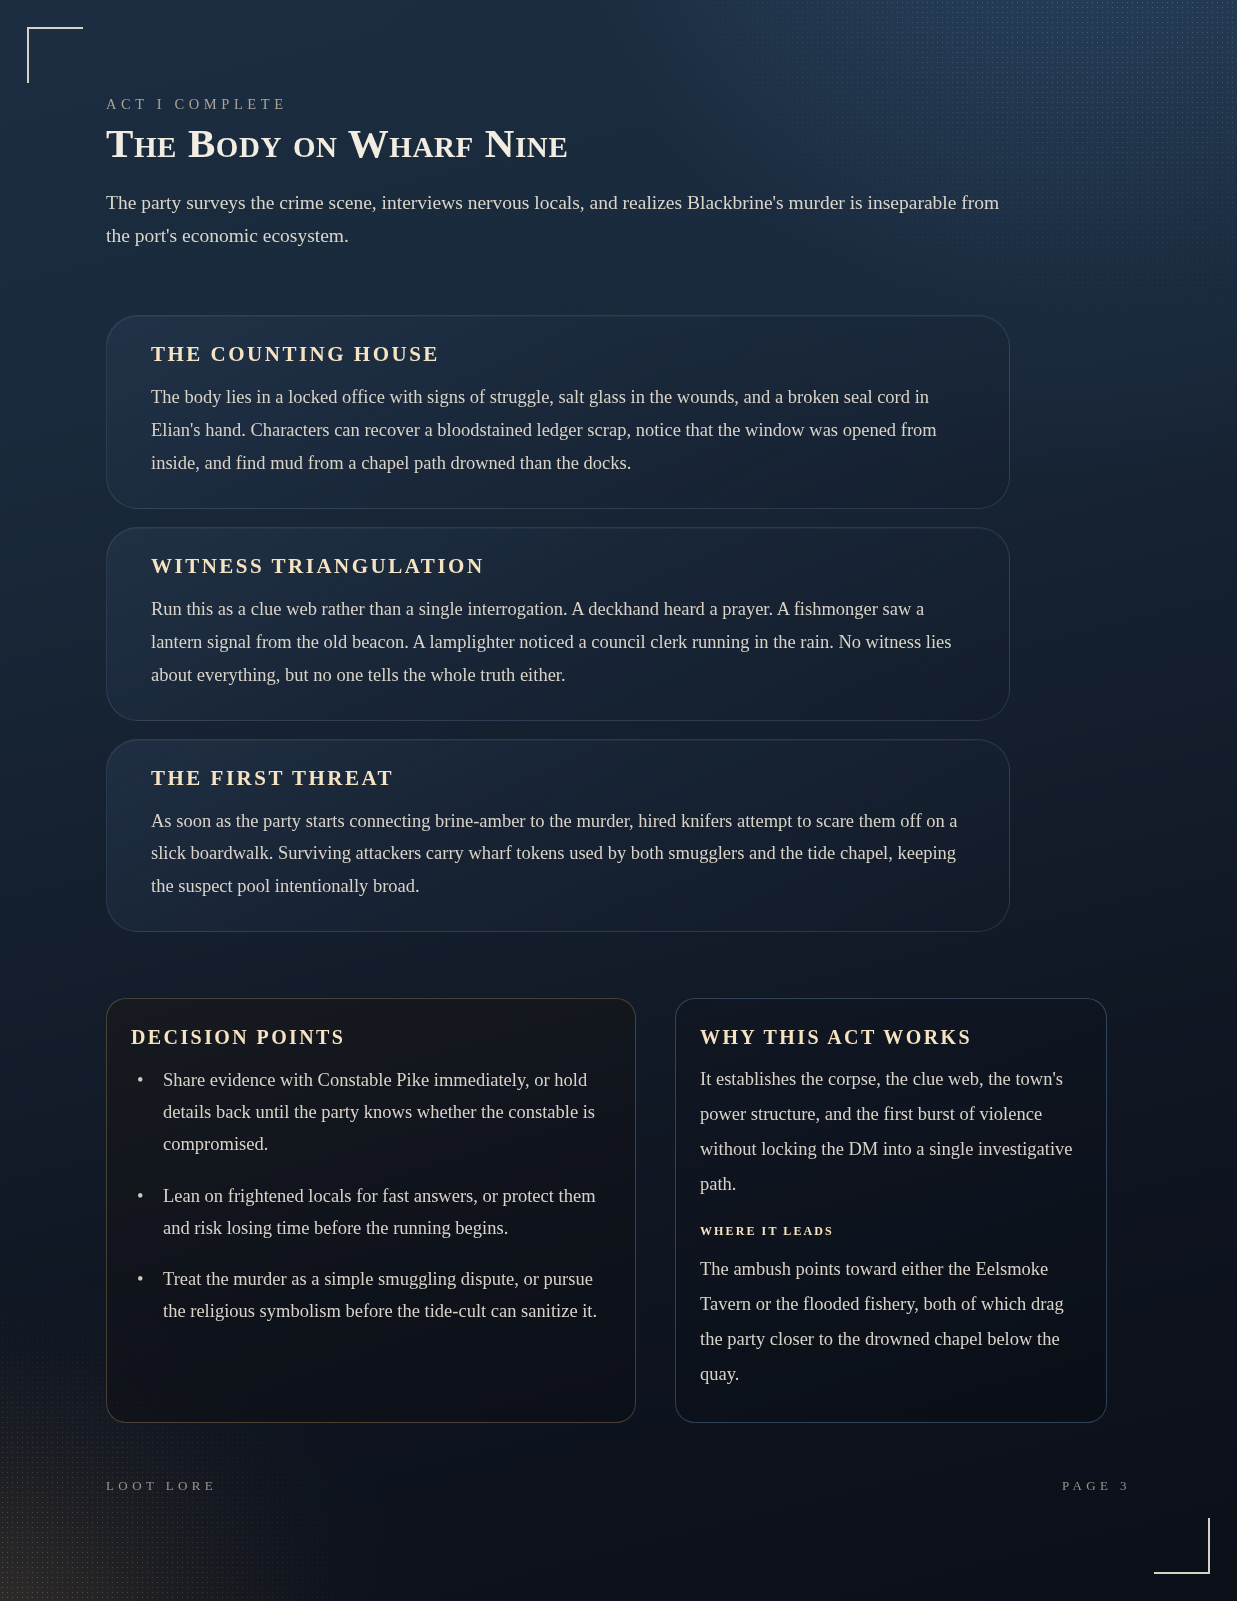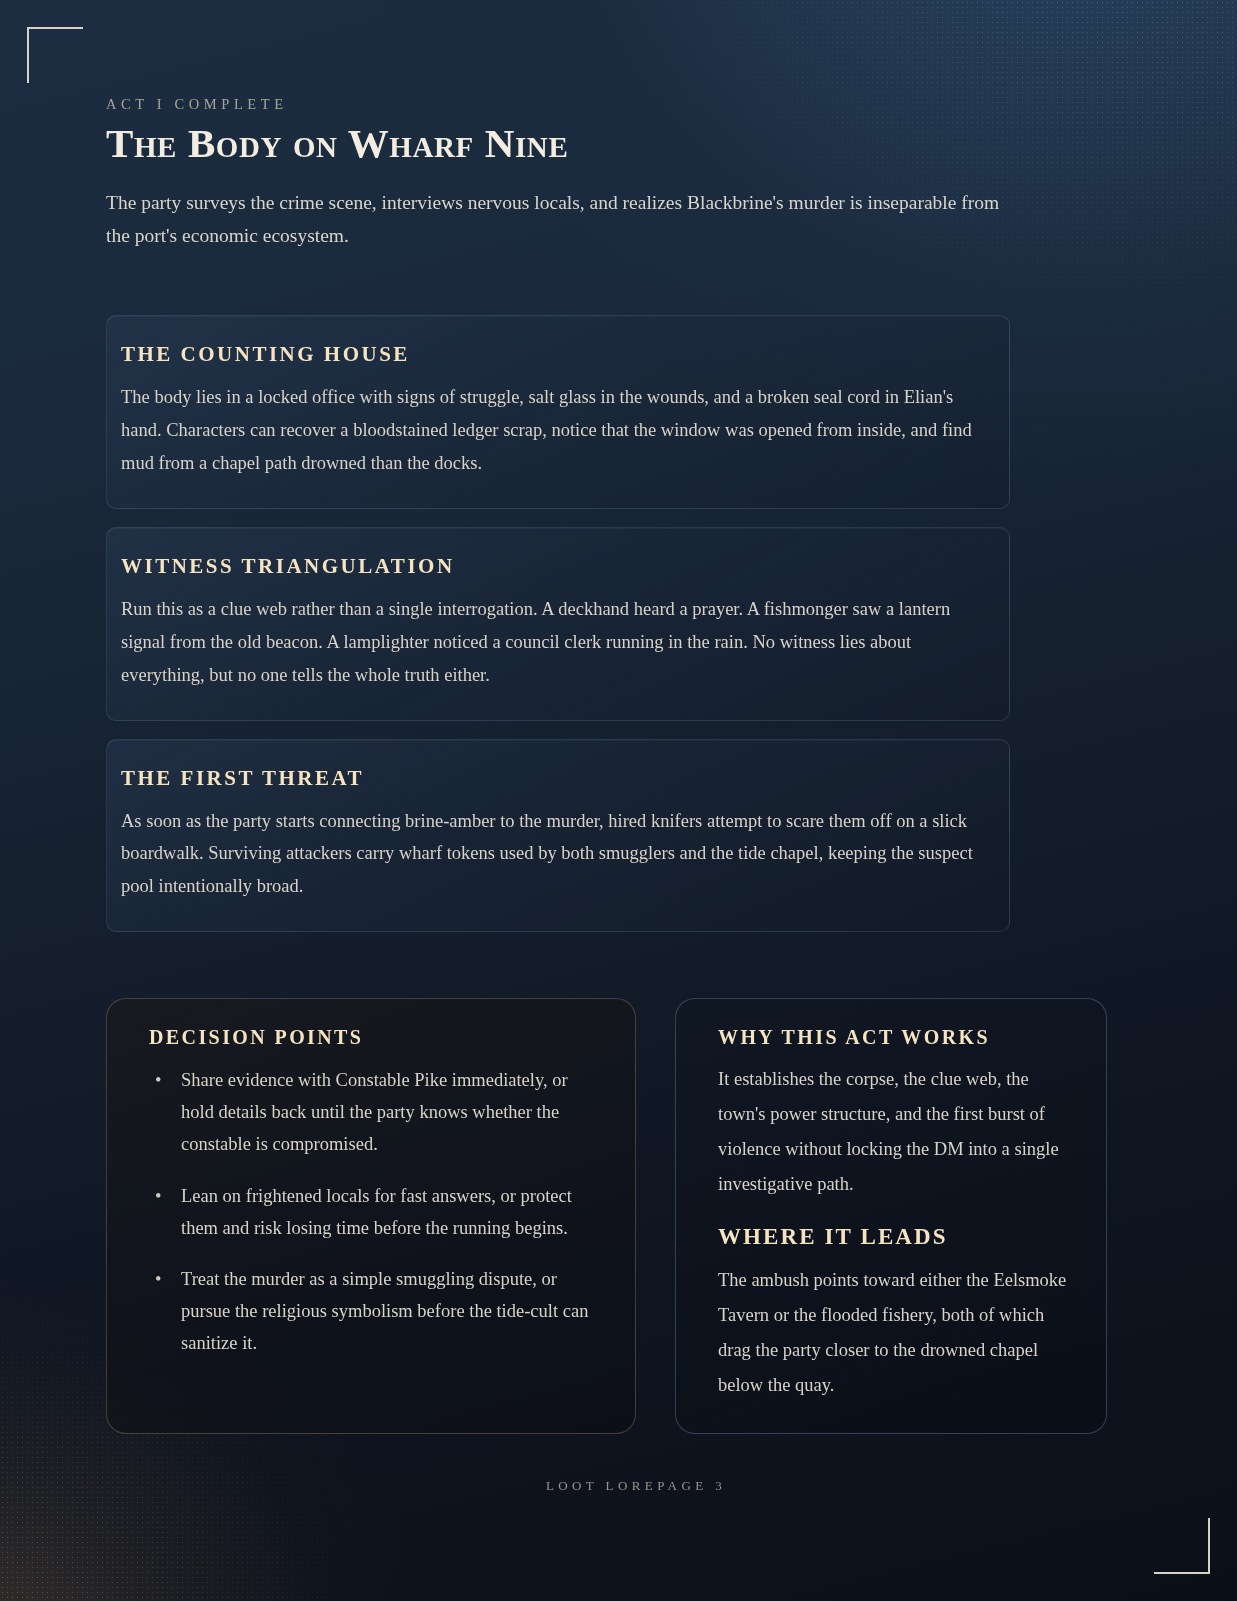--- a/index.html
+++ b/index.html
@@ -91,22 +91,22 @@
     font-size:19.5px;
     line-height:1.66;
     color:#dbd5ca;
     max-width:1010px;
   }
 
   
   .sections { margin-top:63px; display:flex; flex-direction:column; gap:18px; }
 
   .card {
-    border-radius:10px;
-    padding:26px 30px 28px 14px;
+    border-radius:32px;
+    padding:26px 30px 28px 44px;
     position:relative;
     background:linear-gradient(150deg, rgba(40,58,82,0.52) 0%, rgba(28,42,62,0.42) 45%, rgba(18,27,41,0.34) 100%);
     border:1px solid rgba(150,178,208,0.17);
     box-shadow:inset 0 1px 0 rgba(190,210,235,0.05);
   }
   .card h2 {
     font-size:21px;
     letter-spacing:2.5px;
     font-weight:700;
     color:#f6e4c1;
@@ -120,42 +120,42 @@
   }
 
   
   .panels {
     margin-top:66px;
     display:flex;
     gap:39px;
   }
   .panel {
     border-radius:20px;
-    padding:27px 30px 30px 42px;
+    padding:27px 30px 30px 24px;
     flex:0 0 auto;
   }
   .panel-left {
     width:530px;
     background:linear-gradient(160deg, rgba(26,24,22,0.55) 0%, rgba(16,17,22,0.55) 55%, rgba(11,13,19,0.55) 100%);
     border:1px solid rgba(196,166,112,0.30);
   }
   .panel-right {
     width:432px;
     background:linear-gradient(160deg, rgba(16,23,34,0.62) 0%, rgba(12,17,26,0.58) 60%, rgba(9,12,19,0.55) 100%);
     border:1px solid rgba(120,158,200,0.34);
   }
   .panel h3 {
     font-size:20px;
     letter-spacing:2.4px;
     font-weight:700;
     color:#f6e4c1;
     text-transform:uppercase;
   }
   .panel h4 {
-    font-size:23px;
+    font-size:12px;
     letter-spacing:2.1px;
     font-weight:700;
     color:#f6e4c1;
     text-transform:uppercase;
     margin-top:22px;
   }
   .panel p {
     margin-top:13px;
     font-size:18.5px;
     line-height:1.89;
@@ -183,23 +183,22 @@
     color:#cfc9be;
   }
 
   
   .footer {
     position:absolute;
     left:106px;
     right:106px;
     top:1478px;
     display:flex;
-    justify-content:center;
+    justify-content:space-between;
     align-items:baseline;
-    margin-left:35px;
   }
   .footer span {
     font-size:13px;
     letter-spacing:4.4px;
     color:#9a968c;
     text-transform:uppercase;
   }
 </style>
 </head>
 <body>

